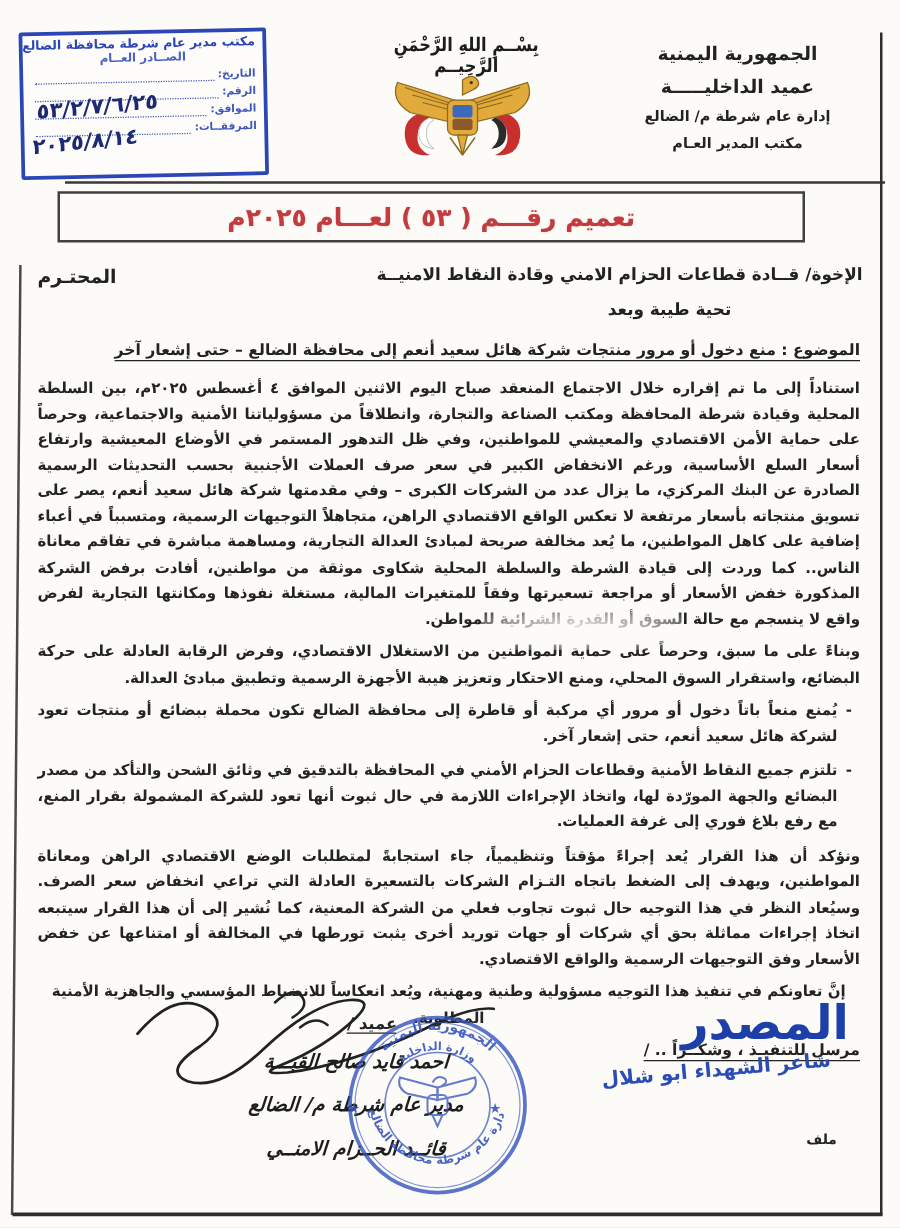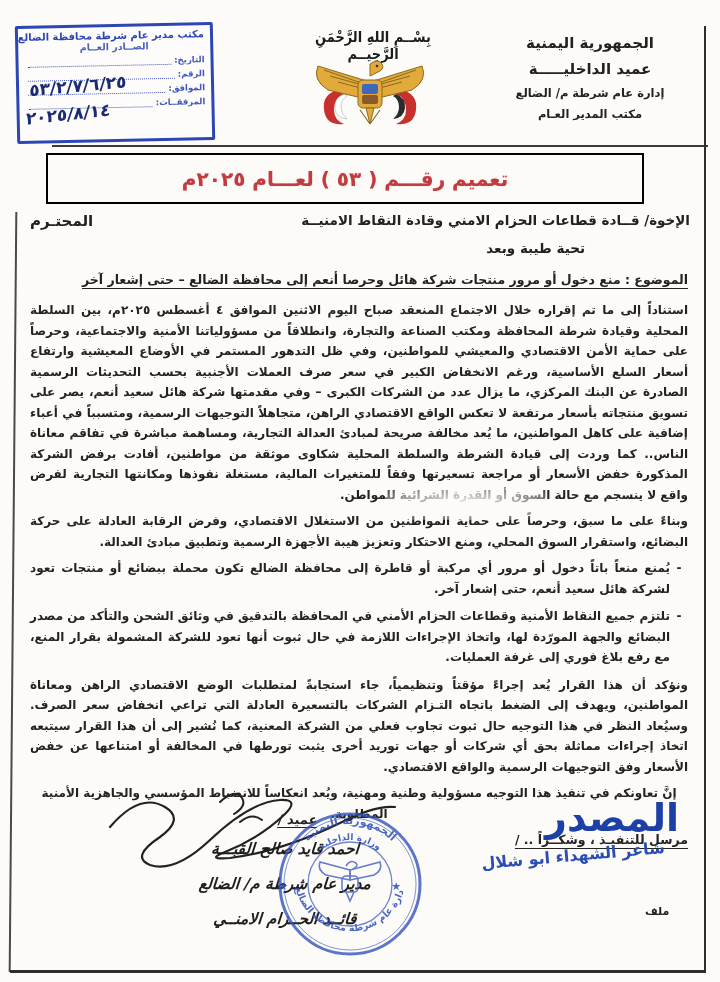--- a/index.html
+++ b/index.html
@@ -42,22 +42,22 @@
 
   
   #letterhead { position:absolute; top:34px; left:470px; width:240px; text-align:center; }
   #letterhead .lh1 { font-size:15px; font-weight:bold; }
   #letterhead .lh2 { font-size:15px; font-weight:bold; margin-top:8px; }
   #letterhead .lh3 { font-size:11.5px; font-weight:bold; margin-top:8px; }
   #letterhead .lh4 { font-size:11.5px; font-weight:bold; margin-top:7px; }
 
   
   #title-box {
-    position:absolute; top:153px; left:46px; width:598px; height:51px;
-    border:2px solid #000000; display:flex; align-items:center; justify-content:center;
+    position:absolute; top:153px; left:46px; width:598px; height:41px;
+    border:2px solid #404040; display:flex; align-items:center; justify-content:center;
   }
   #title-box .t {
     color:#c23b3e; font-size:20px; font-weight:bold; letter-spacing:0.5px;
     text-shadow:0 0 1px rgba(194,59,62,.4);
   }
 
   
   #addressee { position:absolute; top:212px; right:30px; left:30px; display:flex; justify-content:space-between; }
   #addressee .to  { font-size:13.5px; font-weight:bold; }
   #addressee .hon { font-size:15px; font-weight:bold; }
@@ -188,21 +188,21 @@
   <div id="title-box">
     <span class="t">تعميم رقـــم ( ٥٣ ) لعـــام ٢٠٢٥م</span>
   </div>
 
   <div id="addressee">
     <span class="to">الإخوة/ قــادة قطاعات الحزام الامني وقادة النقاط الامنيــة</span>
     <span class="hon">المحتـرم</span>
   </div>
   <div id="greeting">تحية طيبة وبعد</div>
 
-  <div id="subject">الموضوع : منع دخول أو مرور منتجات شركة هائل وحرصا أنعم إلى محافظة الضالع – حتى إشعار آخر</div>
+  <div id="subject">الموضوع : منع دخول أو مرور منتجات شركة هائل سعيد أنعم إلى محافظة الضالع – حتى إشعار آخر</div>
 
   <div id="body-text">
     <p>استناداً إلى ما تم إقراره خلال الاجتماع المنعقد صباح اليوم الاثنين الموافق ٤ أغسطس ٢٠٢٥م، بين السلطة المحلية وقيادة شرطة المحافظة ومكتب الصناعة والتجارة، وانطلاقاً من مسؤولياتنا الأمنية والاجتماعية، وحرصاً على حماية الأمن الاقتصادي والمعيشي للمواطنين، وفي ظل التدهور المستمر في الأوضاع المعيشية وارتفاع أسعار السلع الأساسية، ورغم الانخفاض الكبير في سعر صرف العملات الأجنبية بحسب التحديثات الرسمية الصادرة عن البنك المركزي، ما يزال عدد من الشركات الكبرى – وفي مقدمتها شركة هائل سعيد أنعم، يصر على تسويق منتجاته بأسعار مرتفعة لا تعكس الواقع الاقتصادي الراهن، متجاهلاً التوجيهات الرسمية، ومتسبباً في أعباء إضافية على كاهل المواطنين، ما يُعد مخالفة صريحة لمبادئ العدالة التجارية، ومساهمة مباشرة في تفاقم معاناة الناس.. كما وردت إلى قيادة الشرطة والسلطة المحلية شكاوى موثقة من مواطنين، أفادت برفض الشركة المذكورة خفض الأسعار أو مراجعة تسعيرتها وفقاً للمتغيرات المالية، مستغلة نفوذها ومكانتها التجارية لفرض واقع لا ينسجم مع حالة السوق أو القدرة الشرائية للمواطن.</p>
     <p>وبناءً على ما سبق، وحرصاً على حماية المواطنين من الاستغلال الاقتصادي، وفرض الرقابة العادلة على حركة البضائع، واستقرار السوق المحلي، ومنع الاحتكار وتعزيز هيبة الأجهزة الرسمية وتطبيق مبادئ العدالة.</p>
     <div class="bullet-item">
       <span class="dash">-</span>
       <span class="btxt">يُمنع منعاً باتاً دخول أو مرور أي مركبة أو قاطرة إلى محافظة الضالع تكون محملة ببضائع أو منتجات تعود لشركة هائل سعيد أنعم، حتى إشعار آخر.</span>
     </div>
     <div class="bullet-item">
       <span class="dash">-</span>

